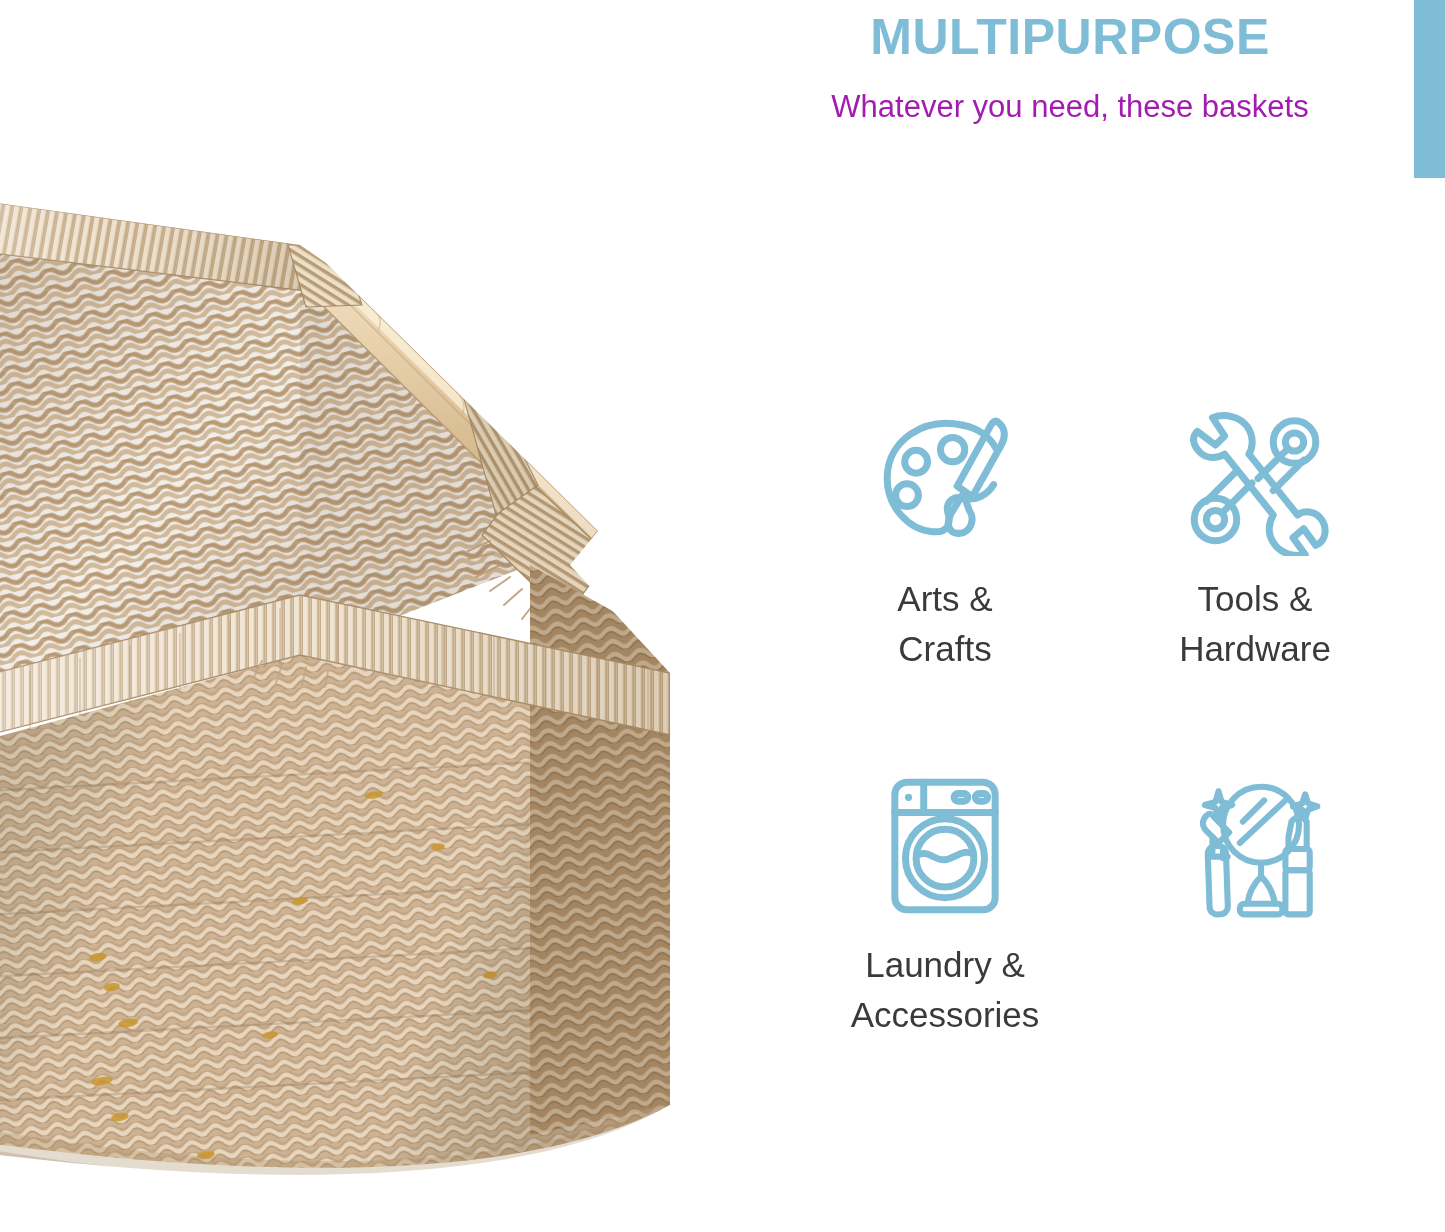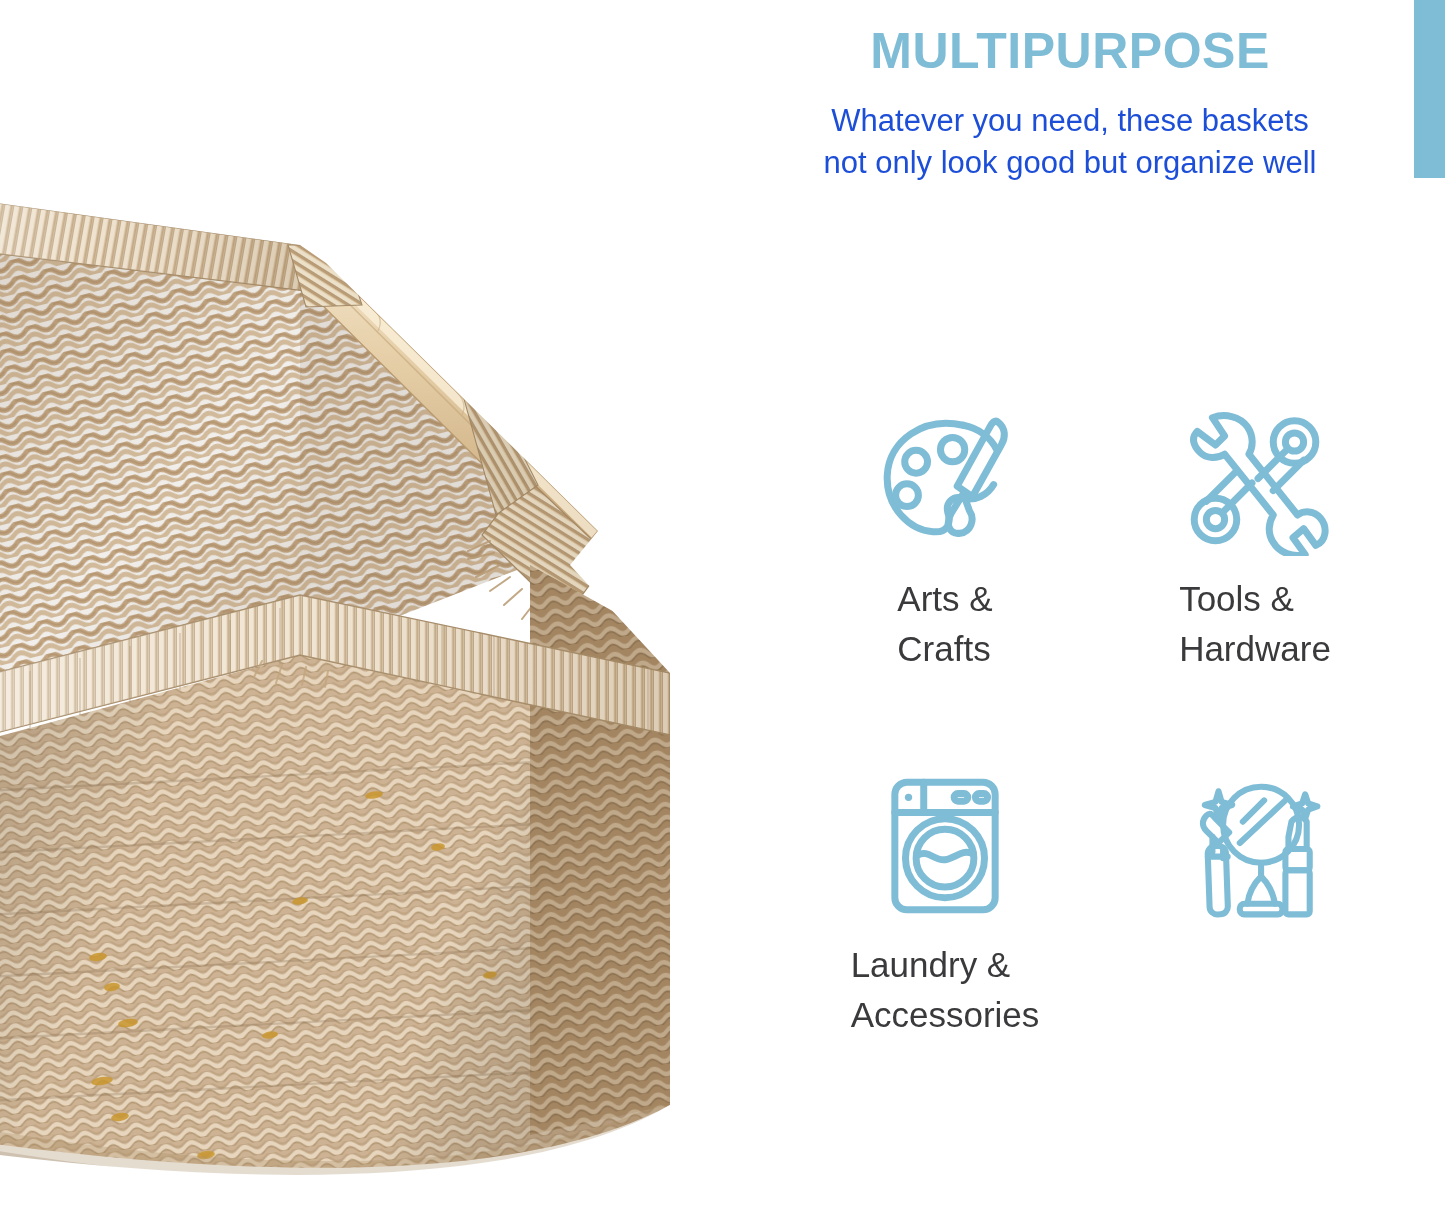--- a/index.html
+++ b/index.html
@@ -32,35 +32,35 @@
   
   .text-block {
     position: absolute;
     left: 740px;
     top: 0px;
     width: 660px;
     text-align: center;
   }
   .headline {
     margin: 0;
-    padding-top: 22px;
+    padding-top: 8px;
     font-size: 50px;
     line-height: 58px;
     font-weight: bold;
     letter-spacing: 0.5px;
     color: #7FBCD6;
     font-family: "Liberation Sans", sans-serif;
   }
   .subhead {
     margin: 0;
     padding-top: 20px;
     font-size: 31px;
     line-height: 42px;
     font-weight: normal;
-    color: #1d4ed8;
+    color: #a21caf;
     font-family: "Liberation Sans", sans-serif;
   }
 
   
   .feature-grid {
     position: absolute;
     left: 790px;
     top: 400px;
     width: 620px;
     display: grid;
@@ -84,21 +84,21 @@
   .feature-icon svg {
     width: 152px;
     height: 152px;
     display: block;
   }
   .feature-label {
     margin-top: 14px;
     font-size: 35px;
     line-height: 50px;
     color: #3a3a3c;
-    text-align: left;
+    text-align: center;
     white-space: pre-line;
     font-family: "Liberation Sans", sans-serif;
   }
 
   
   .basket-photo {
     position: absolute;
     left: -30px;
     top: 95px;
     width: 800px;
@@ -314,21 +314,20 @@
                C560 1092 280 1098 -60 1048 Z" fill="#ffffff" fill-rule="evenodd"></path>
     </svg>
   </div>
 
   <div class="accent-bar"></div>
 
   <div class="text-block">
     <h1 class="headline">MULTIPURPOSE</h1>
     <p class="subhead">
       <span>Whatever you need, these baskets</span><br>
-      <span>not only look good but organize well</span>
     </p>
   </div>
 
   <div class="feature-grid">
 
     <div class="feature">
       <div class="feature-icon">
         <svg viewBox="0 0 100 100" fill="none" stroke="#7FBCD6" stroke-width="4.6" stroke-linecap="round" stroke-linejoin="round">
 
           <path d="M62 14 C36 8 13 24 12 47 C11 68 27 83 42 84

